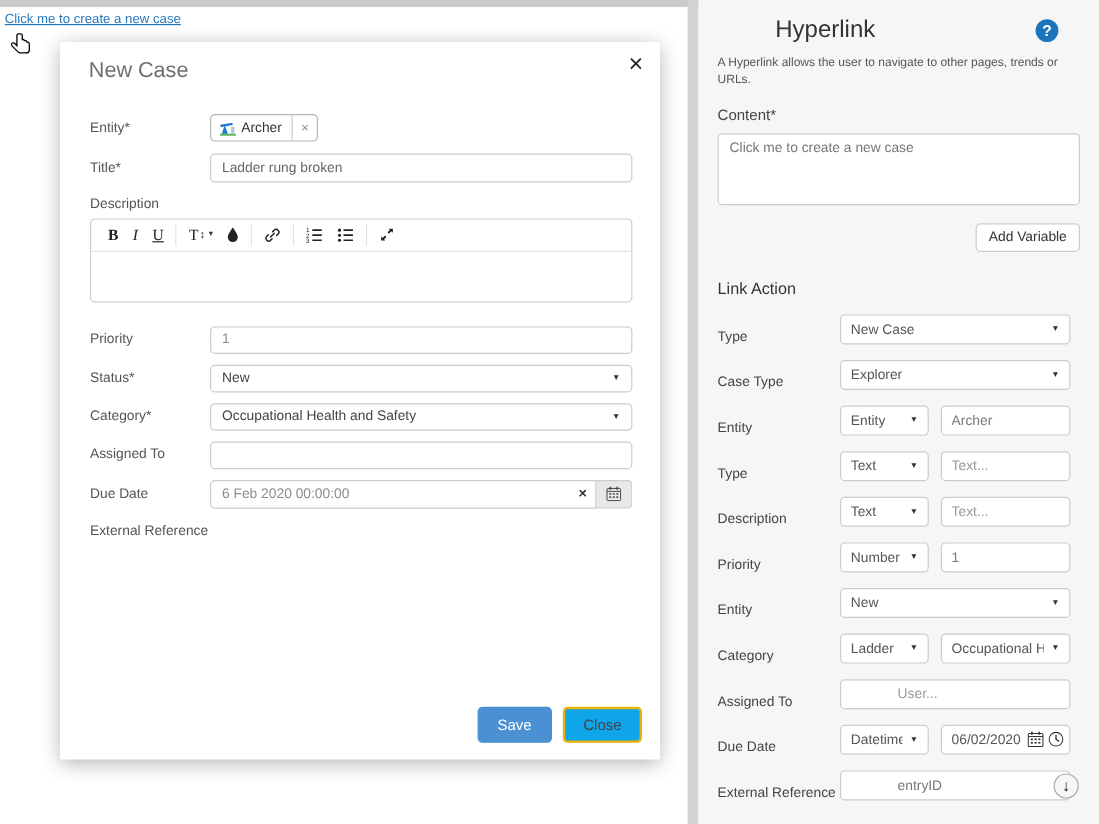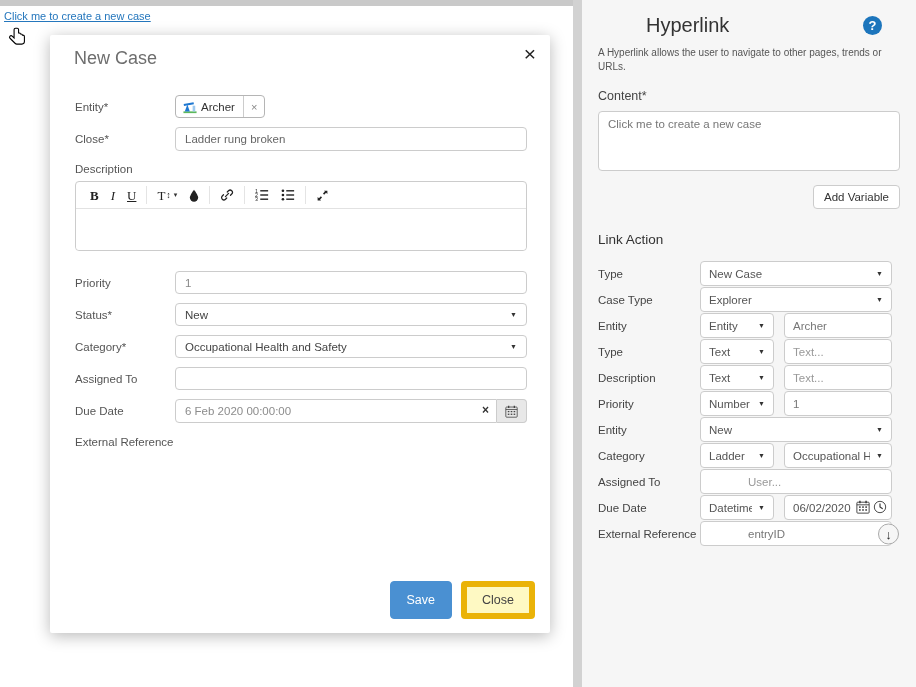--- a/index.html
+++ b/index.html
@@ -72,41 +72,41 @@
     cursor:pointer; line-height:1; }
   .date-addon { width:30px; height:24px; border:1px solid #ccc; border-left:none;
     border-radius:0 4px 4px 0; background:#e8e8e8; display:flex; align-items:center;
     justify-content:center; cursor:pointer; }
 
   .ext-label-row { margin-top:13px; }
 
   .modal-footer { position:absolute; right:15px; bottom:14px; display:flex; gap:9px; }
   .btn { font-family:inherit; font-size:12.5px; border-radius:4px; cursor:pointer; padding:6px 16px; }
   .btn-save { background:#4a90d2; border:1px solid #4a90d2; color:#fff; }
-  .btn-close { background:#fef9c3; border:6px solid #eab308; color:#444; padding:6px 15px; }
+  .btn-close { background:#0ea5e9; border:2px solid #eab308; color:#444; padding:6px 15px; }
 
   
   .panel { position:absolute; left:582px; top:0; width:334px; height:687px; background:#f6f6f6;
     padding:14px 16px 0 16px; }
   .panel-head { position:relative; margin-bottom:9px;margin-left:48px; }
   .panel-title { font-size:20px; font-weight:400; color:#333; }
   .help-icon { position:absolute; right:18px; top:2px; width:19px; height:19px; border-radius:50%;
     background:#1c75bc; color:#fff; font-size:13px; font-weight:bold; display:flex;
     align-items:center; justify-content:center; cursor:pointer; }
   .panel-desc { font-size:10px; color:#555; line-height:1.35; width:296px; margin-bottom:16px; }
   .content-label { font-size:12.5px; color:#444; margin-bottom:8px; }
   .content-area { width:302px; height:60px; border:1px solid #ccc; border-radius:4px; background:#fff;
     font-family:inherit; font-size:11.5px; color:#777; padding:6px 9px; resize:none; outline:none;
     margin-bottom:10px; }
   .add-var-row { width:302px; text-align:right; margin-bottom:23px; }
   .btn-addvar { font-family:inherit; background:#fff; border:1px solid #ccc; border-radius:4px;
     font-size:11.5px; color:#333; padding:5px 10px; cursor:pointer; }
   .la-title { font-size:13.5px; color:#333; margin-bottom:14px; }
 
-  .prow { display:flex; align-items:center; margin-bottom:1px; }
+  .prow { display:flex; align-items:flex-end; margin-bottom:13px; }
   .plabel { width:102px; flex-shrink:0; font-size:11.5px; color:#444; }
   .pctrl { width:192px; display:flex; gap:10px; }
   .p-select { height:25px; border:1px solid #ccc; border-radius:4px; background:#fff;
     display:flex; align-items:center; padding:0 8px; font-size:11.5px; color:#555; cursor:pointer; }
   .p-select .sel-text { flex:1; white-space:nowrap; overflow:hidden; }
   .p-select.full { width:100%; }
   .p-select.small { width:74px; flex-shrink:0; }
   .p-select.mid { width:108px; }
   .p-input { height:25px; border:1px solid #ccc; border-radius:4px; background:#fff;
     font-family:inherit; font-size:11.5px; color:#777; padding:0 8px; outline:none; }
@@ -154,21 +154,21 @@
               <rect x="11" y="6.5" width="3" height="6.5" fill="#9ec9ef"></rect>
             </svg>
           </span>
           <span class="tag-label">Archer</span>
           <span class="tag-x">×</span>
         </span>
       </div>
     </div>
 
     <div class="frow" style="margin-bottom:12px;">
-      <div class="flabel">Close*</div>
+      <div class="flabel">Title*</div>
       <div class="fctrl">
         <input class="t-input" value="Ladder rung broken" style="">
       </div>
     </div>
 
     <div class="desc-label">Description</div>
     <div class="editor">
       <div class="editor-toolbar">
         <div class="tb-group">
           <button class="tb-btn tb-bold">B</button>

